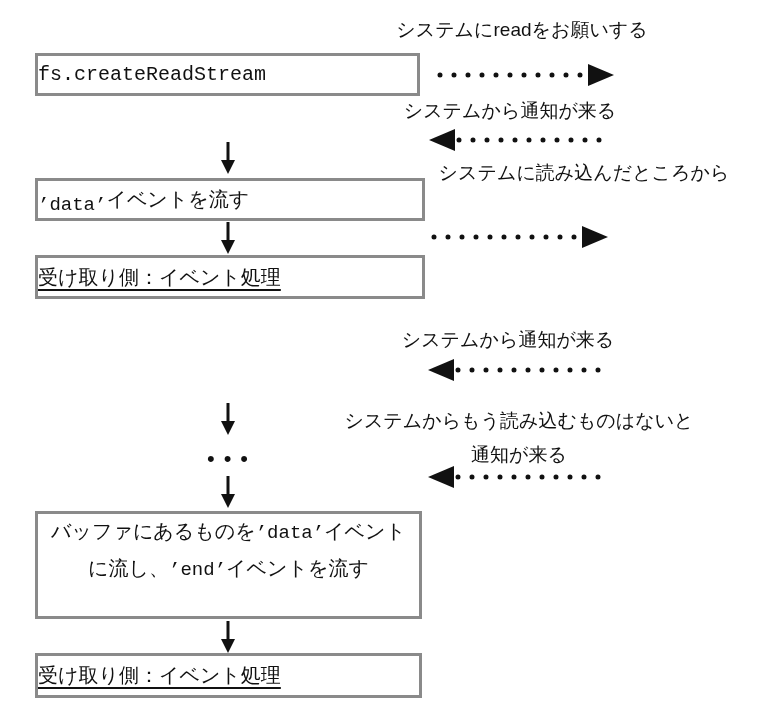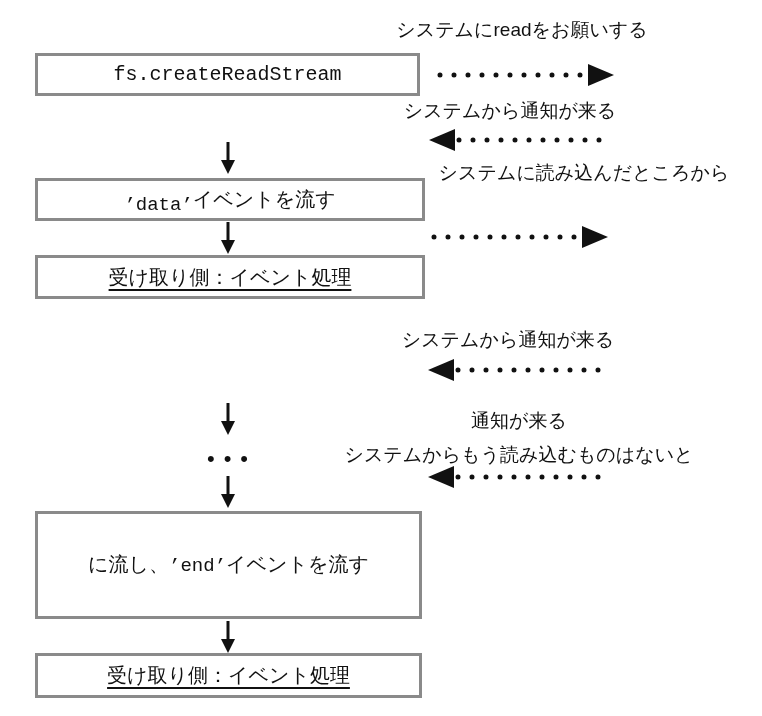--- a/index.html
+++ b/index.html
@@ -18,21 +18,20 @@
     font-family: "Liberation Sans", sans-serif;
     overflow: hidden;
     text-decoration: underline;
   }
   .box {
     position: absolute;
     border: 3px solid var(--border);
     background: var(--background);
     display: flex;
     align-items: center;
-    justify-content: center;
     text-align: center;
     font-size: 20px;
     color: var(--text);
   }
   .mono { font-family: "Liberation Mono", monospace; font-size: 20px; }
   .code { font-family: "Liberation Mono", monospace; font-size: 19px; margin-top: 11px; }
   .underlined { text-decoration: underline; text-underline-offset: 5px; text-decoration-thickness: 1.5px; }
   .ann {
     position: absolute;
     transform: translateX(-50%);
@@ -109,37 +108,40 @@
     <polygon points="0,11 26,0 26,22" fill="currentColor"></polygon>
     <line x1="30" y1="11" x2="174" y2="11" stroke="currentColor" stroke-width="5" stroke-linecap="round" stroke-dasharray="0 14"></line>
   </svg>
 
   <svg class="arrow" style="left:221px; top:403px" width="14" height="32" viewBox="0 0 14 32">
     <line x1="7" y1="0" x2="7" y2="19" stroke="currentColor" stroke-width="3"></line>
     <polygon points="0,18 14,18 7,32" fill="currentColor"></polygon>
   </svg>
 
   <div class="ann two-line" style="left:519px; top:404px">
+    <div>システムからもう読み込むものはないと</div>
     <div>通知が来る</div>
-    <div>システムからもう読み込むものはないと</div>
   </div>
 
   <div class="ellipsis" style="left:232px; top:446px">•••</div>
 
   <svg class="arrow" style="left:428px; top:466px" width="178" height="22" viewBox="0 0 178 22">
     <polygon points="0,11 26,0 26,22" fill="currentColor"></polygon>
     <line x1="30" y1="11" x2="174" y2="11" stroke="currentColor" stroke-width="5" stroke-linecap="round" stroke-dasharray="0 14"></line>
   </svg>
 
   <svg class="arrow" style="left:221px; top:476px" width="14" height="32" viewBox="0 0 14 32">
     <line x1="7" y1="0" x2="7" y2="19" stroke="currentColor" stroke-width="3"></line>
     <polygon points="0,18 14,18 7,32" fill="currentColor"></polygon>
   </svg>
 
   <div class="box" style="left:35px; top:511px; width:387px; height:108px; flex-direction:column">
+    <div class="box4-line">
+      <span>バッファにあるものを</span><span class="code">’data’</span><span>イベント</span>
+    </div>
     <div class="box4-line">
       <span>に流し、</span><span class="code">’end’</span><span>イベントを流す</span>
     </div>
   </div>
 
   <svg class="arrow" style="left:221px; top:621px" width="14" height="32" viewBox="0 0 14 32">
     <line x1="7" y1="0" x2="7" y2="19" stroke="currentColor" stroke-width="3"></line>
     <polygon points="0,18 14,18 7,32" fill="currentColor"></polygon>
   </svg>
 

